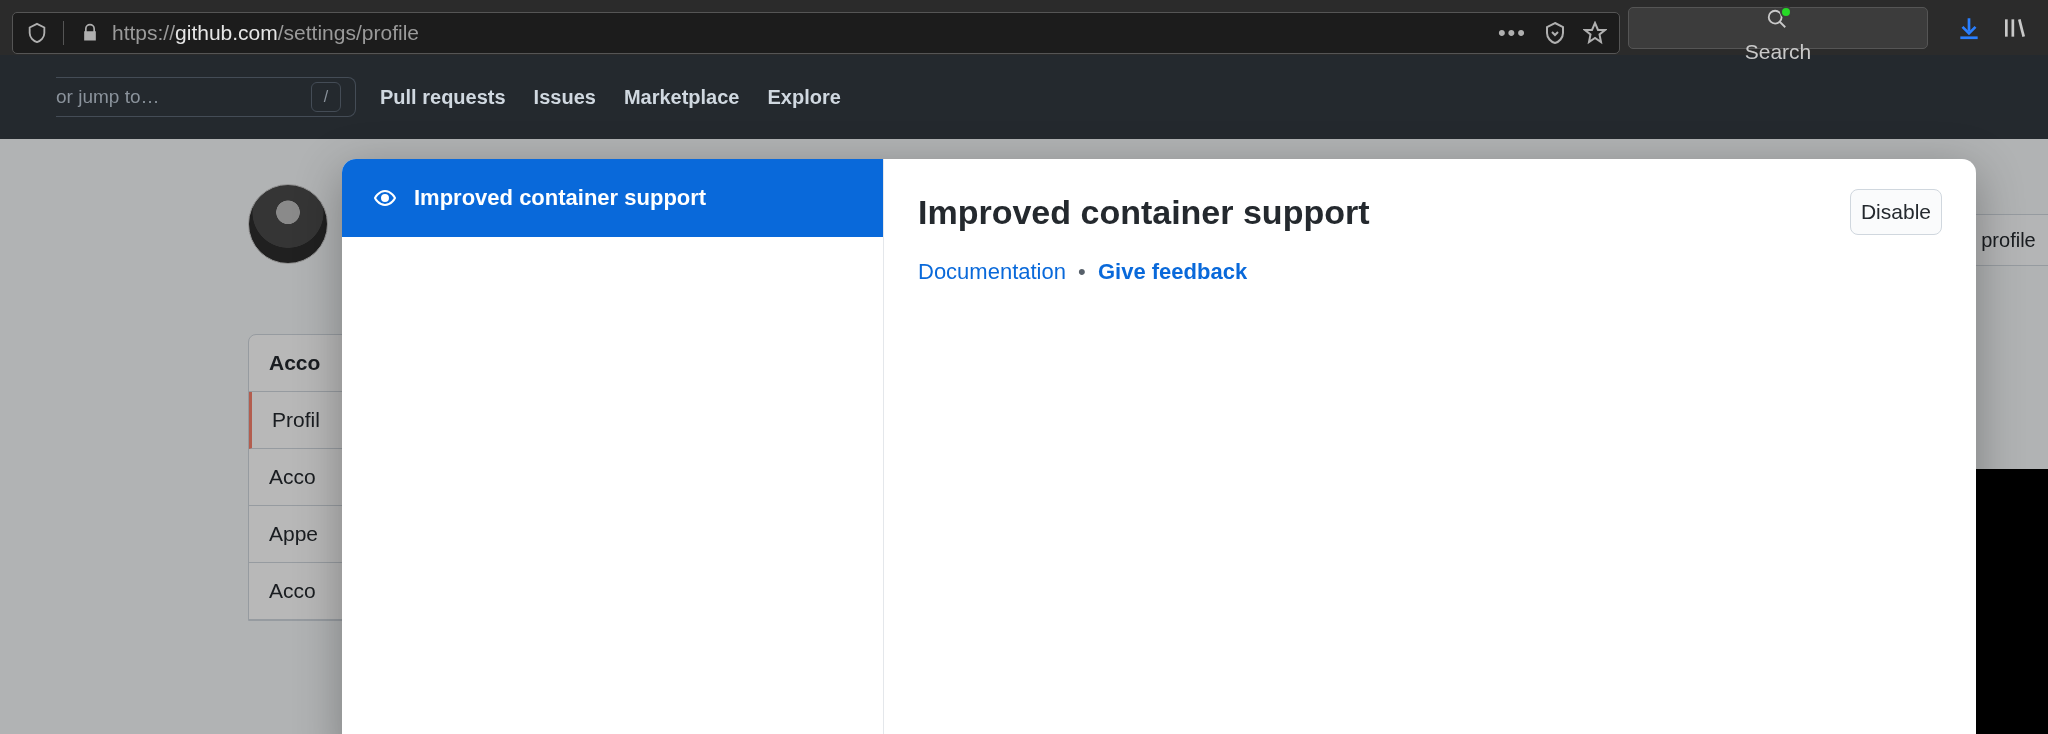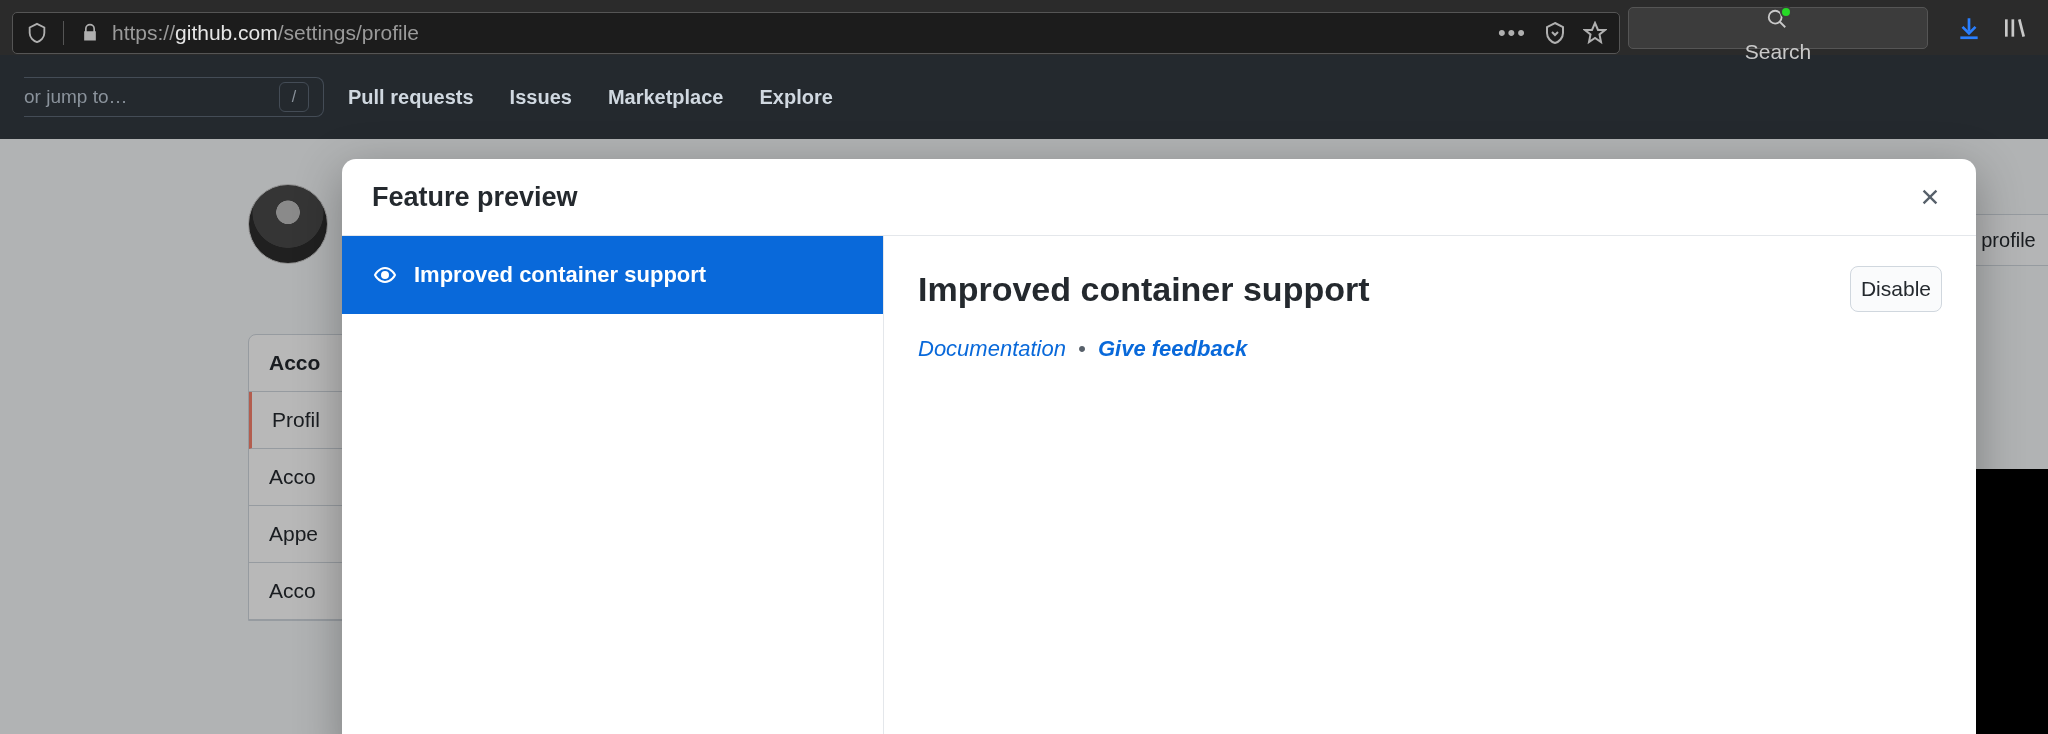--- a/index.html
+++ b/index.html
@@ -56,28 +56,29 @@
   }
   .jump-box {
     position:relative;
     display:flex; align-items:center;
     height:40px; color:#8a929b; font-size:19px;
     border:1px solid #444c56; border-left:none; border-radius:0 8px 8px 0;
     padding: 0 14px 0 0;
     background:#24292e;
     width: 300px;
     overflow:hidden;
+    margin-left:32px;
   }
   .jump-box span.txt { white-space:nowrap; }
   .jump-box .slash {
     width:30px; height:30px; border:1px solid #444c56; border-radius:6px;
     display:flex; align-items:center; justify-content:center; color:#8a929b; font-size:16px;
     margin-left:auto;
   }
-  .gh-nav { display:flex; align-items:center; gap:36px; }
+  .gh-nav { display:flex; align-items:center; gap:28px; }
   .gh-nav a { color:#d0d8e0; font-weight:600; font-size:20px; text-decoration:none; }
 
   
   .page-wrap { position:relative; height: calc(734px - 55px - 84px); }
   .overlay { position:absolute; inset:0; background:rgba(0,0,0,0.28); }
 
   
   .bg-page { position:absolute; inset:0; padding-top:50px; }
   .avatar {
     position:absolute; top:45px; left:248px;
@@ -138,21 +139,21 @@
 
   .modal-main { flex:1; padding: 30px 34px; }
   .main-head { display:flex; align-items:center; justify-content:space-between; margin-bottom: 24px;}
   .main-head h2 { font-size:34px; font-weight:600; color:#24292e; }
   .disable-btn {
     padding: 10px 10px; font-size:21px; font-weight:500;
     background:#fafbfc; border:1px solid #d0d7de; border-radius:8px;
     color:#24292e; cursor:pointer;
   }
   .desc { font-size:22px; line-height:1.5; color:#24292e; margin-bottom: 26px; max-width:1000px;}
-  .links { font-size:22px;font-style:italic; }
+  .links { font-size:22px; }
   .links a { color:#0969da; text-decoration:none; }
   .links .sep2 { color:#57606a; margin:0 6px; }
   .links .fb { font-weight:700; }
 
   svg { display:block; }
 </style>
 </head>
 <body>
 
 <div class="browser-bar">
@@ -238,31 +239,20 @@
       <div class="itm">Appe</div>
       <div class="itm">Acco</div>
     </div>
     <div class="profile-btn-frag">profile</div>
     <div class="blob"></div>
   </div>
 
   <div class="overlay"></div>
 
   <div class="modal">
-    <div class="modal-head">
-      <h1>Feature preview</h1>
-      <div class="close-btn">
-        <span>
-          <svg width="22" height="22" viewBox="0 0 24 24" fill="none" stroke="currentColor" stroke-width="2.5">
-              <line x1="5" y1="5" x2="19" y2="19"></line>
-              <line x1="19" y1="5" x2="5" y2="19"></line>
-            </svg>
-        </span>
-      </div>
-    </div>
     <div class="modal-body">
       <div class="modal-side">
         <div class="feat-item selected">
           <span class="eye">
             <svg width="24" height="24" viewBox="0 0 24 24" fill="none" stroke="currentColor" stroke-width="2">
                 <path d="M2 12s3.5-7 10-7 10 7 10 7-3.5 7-10 7S2 12 2 12z"></path>
                 <circle cx="12" cy="12" r="3" fill="currentColor"></circle>
               </svg>
           </span>
           <span>Improved container support</span>

